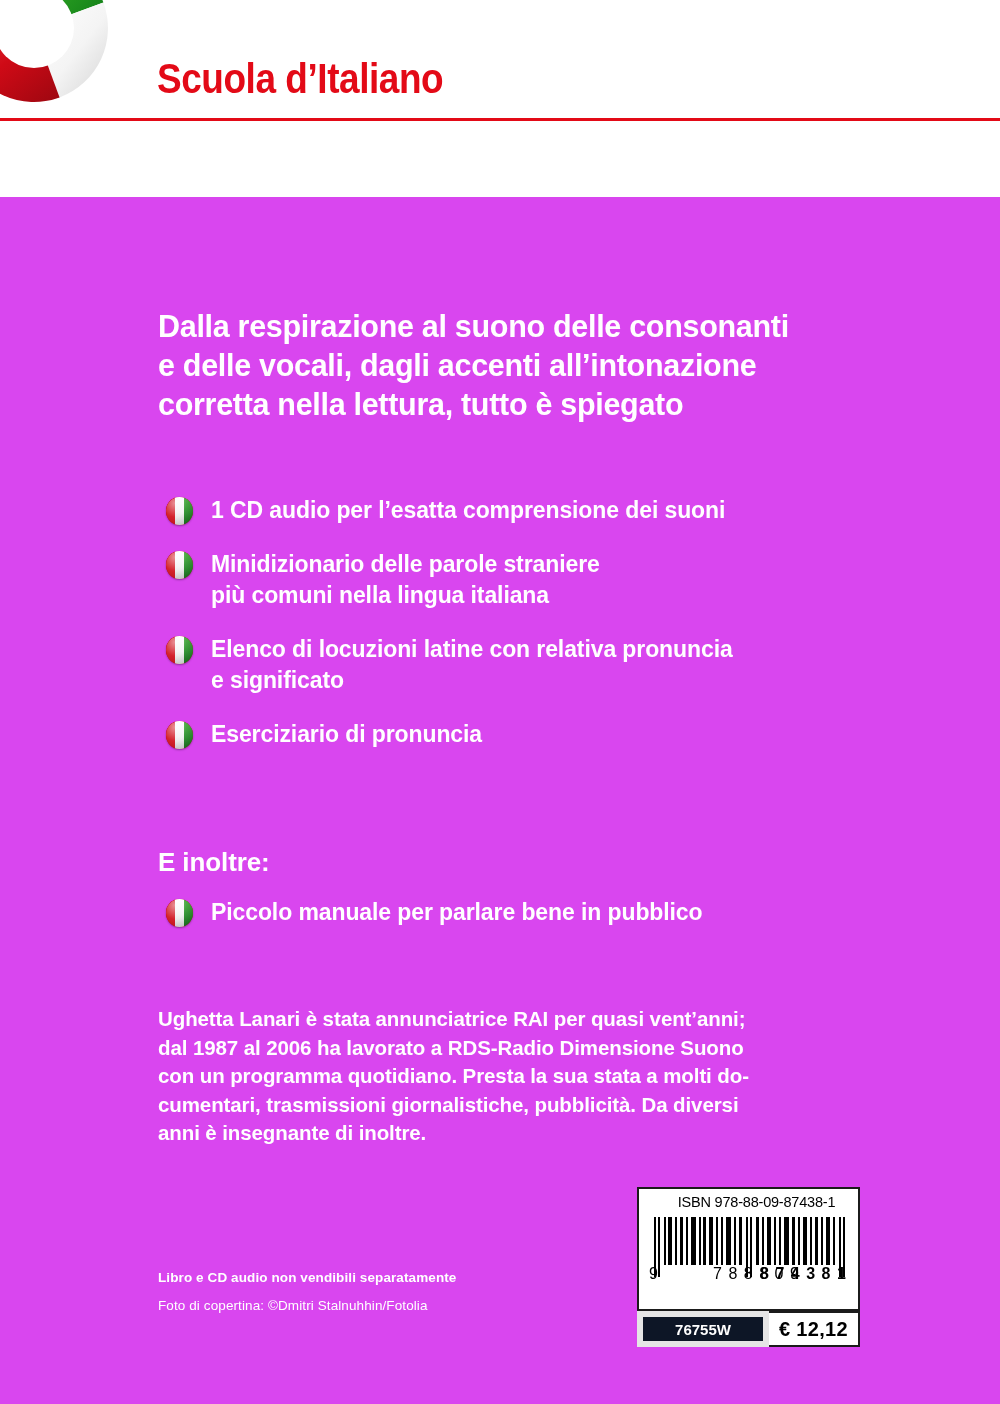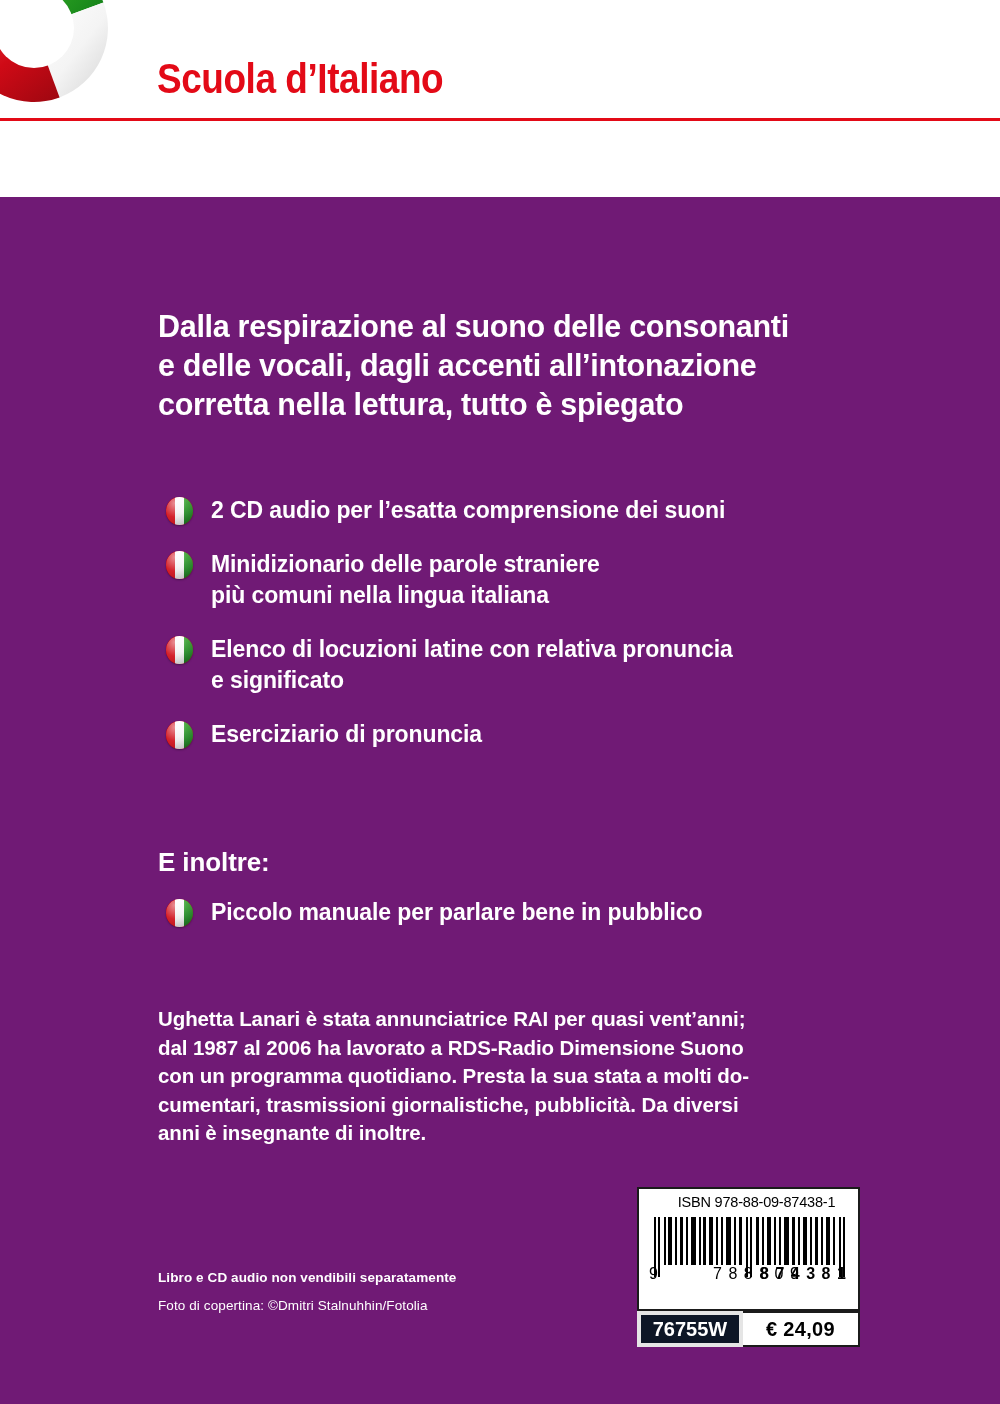--- a/index.html
+++ b/index.html
@@ -57,21 +57,21 @@
     background: #e30a17;
   }
 
   
   .panel {
     position: absolute;
     left: 0;
     top: 197px;
     width: 1000px;
     height: 1207px;
-    background: #701a75;
+    background: #d946ef;
   }
 
   
   .lead {
     position: absolute;
     left: 158px;
     top: 110px;
     width: 730px;
     color: #ffffff;
     font-size: 30.5px;
@@ -232,26 +232,26 @@
   .code-strip {
     position: absolute;
     left: 637px;
     top: 1114px;
     width: 223px;
     height: 36px;
     box-sizing: border-box;
     display: flex;
   }
   .code-left {
-    width: 106px;
+    width: 132px;
     background: #0d1626;
-    border: 4px solid #e5e5e5;
+    border: 6px solid #e5e5e5;
     box-sizing: border-box;
     color: #ffffff;
-    font-size: 20px;
+    font-size: 15px;
     font-weight: bold;
     display: flex;
     align-items: center;
     justify-content: center;
     letter-spacing: 0px;
   }
   .code-right {
     flex: 1;
     background: #ffffff;
     border: 2px solid #1b1b1b;
@@ -314,21 +314,21 @@
 
   <div class="bullets">
 
     <div class="bullet-row">
       <span class="flagdot">
         <i class="s1"></i>
           <i class="s2"></i>
           <i class="s3"></i>
           <i class="gloss"></i>
       </span>
-      <span class="line">2 CD audio per l’esatta comprensione dei suoni</span>
+      <span class="line">1 CD audio per l’esatta comprensione dei suoni</span>
     </div>
 
     <div class="bullet-row">
       <span class="flagdot">
         <i class="s1"></i>
           <i class="s2"></i>
           <i class="s3"></i>
           <i class="gloss"></i>
       </span>
       <span class="line">Minidizionario delle parole straniere</span>
@@ -425,16 +425,16 @@
 
     <div class="digits">
       <span class="d-lead">9</span>
       <span class="d-left">788809</span>
       <span class="d-right">874381</span>
     </div>
   </div>
 
   <div class="code-strip">
     <div class="code-left">76755W</div>
-    <div class="code-right">€ 24,09</div>
+    <div class="code-right">€ 12,12</div>
   </div>
 
 </div>
 
 </body></html>

